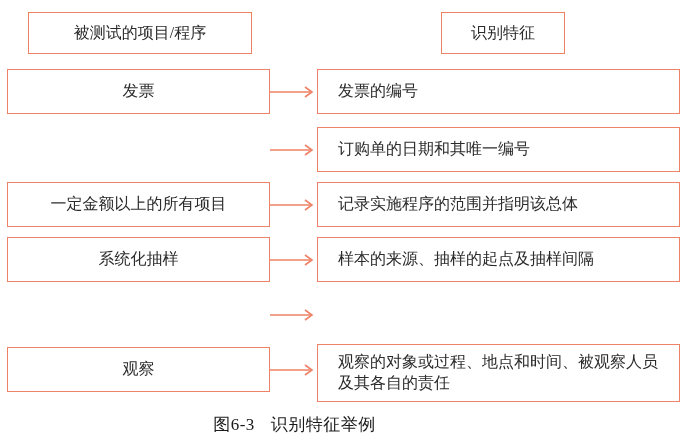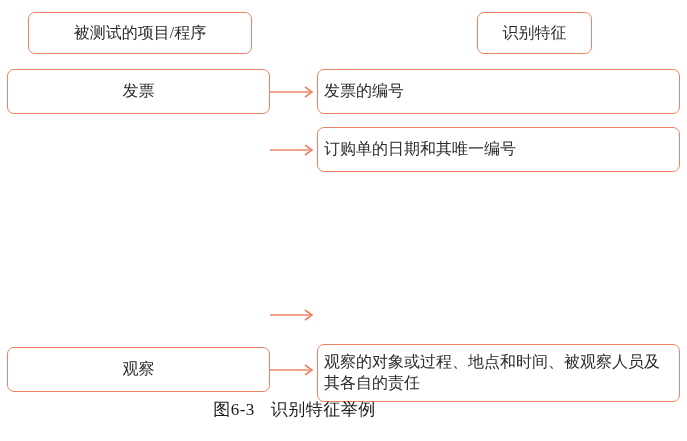--- a/index.html
+++ b/index.html
@@ -16,35 +16,35 @@
     position: relative;
     width: 687px;
     height: 441px;
     background: #ffffff;
     font-family: "Liberation Serif", "DejaVu Serif", serif;
     color: var(--text-color);
     overflow: hidden;
   }
   .box {
     border: 1.6px solid var(--border-color);
-    border-radius: 7px;
+    border-radius: 0;
     box-sizing: border-box;
     background: #ffffff;
     font-size: 16px;
     line-height: 1.3;
   }
   .header-box {
     position: absolute;
     height: 42px;
     display: flex;
     align-items: center;
     justify-content: center;
   }
   .header-left  { left: 28px;  top: 12px; width: 224px; }
-  .header-right { left: 441px; top: 12px; width: 115px; margin-left: 36px; }
+  .header-right { left: 441px; top: 12px; width: 124px; }
 
   .row {
     position: absolute;
     left: 0;
     width: 554px;
     height: 45px;
   }
   .row-1 { top: 69px; }
   .row-2 { top: 127px; }
   .row-3 { top: 182px; }
@@ -63,21 +63,21 @@
     justify-content: center;
   }
   .rbox {
     position: absolute;
     left: 317px;
     top: 0;
     width: 363px;
     min-height: 45px;
     display: flex;
     align-items: center;
-    padding: 4px 6px;
+    padding: 4px 20px;
   }
   .row-6 .rbox {
     top: -3px;
     min-height: 58px;
   }
   .arrow {
     position: absolute;
     left: 269px;
     top: 16px;
     width: 49px;
@@ -85,21 +85,21 @@
     display: block;
   }
   .arrow line, .arrow path {
     stroke: var(--border-color);
     stroke-width: 1.6;
     fill: none;
   }
   .caption {
     position: absolute;
     left: 0;
-    top: 398px;
+    top: 413px;
     width: 589px;
     text-align: center;
     font-size: 17px;
     color: var(--caption-color);
     letter-spacing: 0.5px;
   }
   .caption .caption-title { margin-left: 16px; }
 </style>
 </head>
 <body>
@@ -119,21 +119,37 @@
   </div>
 
   <div class="row row-2">
     <svg class="arrow" viewBox="0 0 49 14">
       <line x1="1" y1="7" x2="42" y2="7"></line>
         <path d="M36 2 L43 7 L36 12"></path>
     </svg>
     <div class="box rbox">订购单的日期和其唯一编号</div>
   </div>
 
+  <div class="row row-3">
+    <div class="box lbox">一定金额以上的所有项目</div>
+    <svg class="arrow" viewBox="0 0 49 14">
+      <line x1="1" y1="7" x2="42" y2="7"></line>
+        <path d="M36 2 L43 7 L36 12"></path>
+    </svg>
+    <div class="box rbox">记录实施程序的范围并指明该总体</div>
+  </div>
 
+  <div class="row row-4">
+    <div class="box lbox">系统化抽样</div>
+    <svg class="arrow" viewBox="0 0 49 14">
+      <line x1="1" y1="7" x2="42" y2="7"></line>
+        <path d="M36 2 L43 7 L36 12"></path>
+    </svg>
+    <div class="box rbox">样本的来源、抽样的起点及抽样间隔</div>
+  </div>
 
   <div class="row row-5">
     <svg class="arrow" viewBox="0 0 49 14">
       <line x1="1" y1="7" x2="42" y2="7"></line>
         <path d="M36 2 L43 7 L36 12"></path>
     </svg>
   </div>
 
   <div class="row row-6">
     <div class="box lbox">观察</div>

